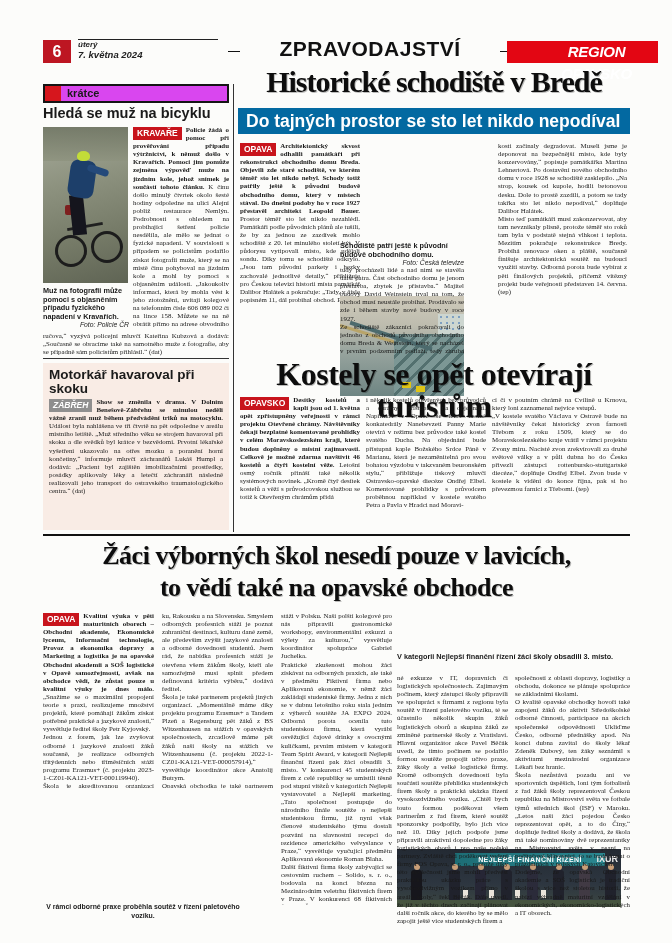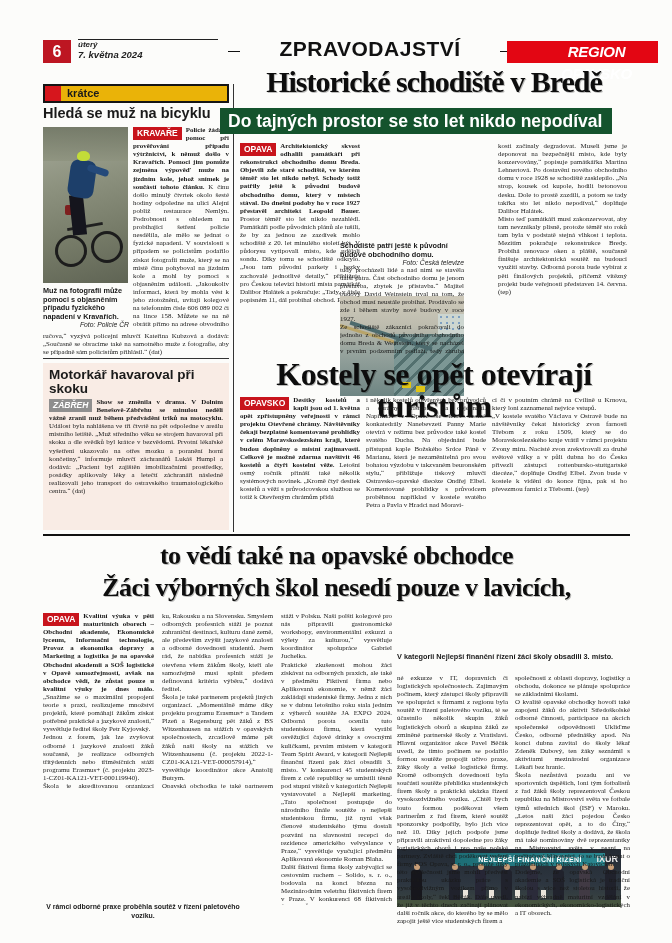--- a/index.html
+++ b/index.html
@@ -24,34 +24,34 @@
   .tag{display:inline-block;float:left;background:#c8141c;color:#fff;font-family:"Liberation Sans",sans-serif;
     font-weight:bold;font-size:8.5px;line-height:11px;padding:1px 4px;margin:1px 4px 1px 0;}
   .tag.gray{background:#8f8f8f;font-style:italic;}
   .body{font-size:6.9px;line-height:8.1px;text-align:justify;overflow:hidden;}
   .body .lead{font-weight:bold;white-space:pre-line;}
   .body .rest{white-space:pre-line;}
   .cap{font-family:"Liberation Sans",sans-serif;font-weight:bold;font-size:7.3px;line-height:8.6px;text-align:left;}
   .credit{font-family:"Liberation Sans",sans-serif;font-style:italic;font-weight:normal;font-size:6.8px;text-align:right;}
   .serifhead{font-weight:bold;color:#0d0d0d;text-shadow:1px 1px 0 rgba(0,0,0,.25);}
   
-  #kratcebox{left:43px;top:84px;width:182px;height:15px;border:2px solid #151515;background:#eab308;}
+  #kratcebox{left:43px;top:84px;width:182px;height:15px;border:2px solid #151515;background:#d946ef;}
   #kratcebox .sq{position:absolute;left:0;top:0;width:16px;height:15px;background:#d6161d;}
   #kratcebox .lbl{position:absolute;left:22px;top:0;font-family:"Liberation Sans",sans-serif;font-weight:bold;font-size:11px;line-height:15px;}
   #bikehead{left:43px;top:105px;width:186px;font-family:"Liberation Sans",sans-serif;font-weight:bold;font-size:14.5px;}
   #bikephoto{left:43px;top:127px;width:85px;height:156px;overflow:hidden;}
   #biketext{left:133px;top:126px;width:96px;height:204px;}
   #bikecap{left:43px;top:287px;width:86px;}
   #bikebelow{left:43px;top:332px;width:186px;height:24px;}
   #kratcediv{left:43px;top:358px;width:186px;}
   #motobox{left:43px;top:363px;width:186px;height:167px;background:#f9ece5;padding:5px 6px;box-sizing:border-box;}
   #motobox h3{margin:0 0 2px 0;font-family:"Liberation Sans",sans-serif;font-size:13.5px;line-height:14px;}
   
   #bredahead{left:238px;top:62px;width:392px;text-align:center;font-size:30px;letter-spacing:-1px;line-height:40px;}
-  #greenbar{left:220px;top:108px;width:392px;height:26px;background:#14532d;color:#fff;
+  #greenbar{left:238px;top:108px;width:392px;height:26px;background:#0369a1;color:#fff;
     font-family:"Liberation Sans",sans-serif;font-weight:bold;font-size:17.5px;line-height:26px;padding-left:8px;box-sizing:border-box;}
   #bredac1{left:240px;top:142px;width:120px;height:213px;}
   #bredaphoto{left:340px;top:140px;width:124px;height:100px;overflow:hidden;}
   #bredacap{left:340px;top:242px;width:124px;}
   #bredac2{left:340px;top:266px;width:124px;height:89px;}
   #bredac3{left:498px;top:142px;width:129px;height:213px;}
   
   #kosthead{left:238px;top:358px;width:392px;text-align:center;font-size:32px;letter-spacing:-.5px;line-height:32px;}
   #kostc1{left:240px;top:396px;width:120px;height:136px;}
   #kostc2{left:366px;top:396px;width:120px;height:136px;}
@@ -196,22 +196,22 @@
 <div class="abs body" id="kostc2">
   <span class="rest">i několik kostelů otevřených bez průvodců a chrámy přístupné na objednání. Například v Opavě se letos kromě konkatedrály Nanebevzetí Panny Marie otevírá v režimu bez průvodce také kostel svatého Ducha. Na objednání bude přístupná kaple Božského Srdce Páně v Marianu, která je nezaměnitelná pro svou bohatou výzdobu v takzvaném beuronském stylu,“ přibližuje tiskový mluvčí Ostravsko-opavské diecéze Ondřej Elbel. Komentované prohlídky s průvodcem proběhnou například v kostele svatého Petra a Pavla v Hradci nad Moravi-</span>
 </div>
 <div class="abs body" id="kostc3">
   <span class="rest">cí či v poutním chrámě na Cvilíně u Krnova, který loni zaznamenal nejvíce vstupů.
 „V kostele svatého Václava v Ostravě bude na návštěvníky čekat historický zvon farnosti Třebom z roku 1509, který se do Moravskoslezského kraje vrátil v rámci projektu Zvony míru. Nacisté zvon zrekvírovali za druhé světové války a v půli dubna ho do Česka přivezli zástupci rottenbursko-stuttgartské diecéze,“ doplňuje Ondřej Elbel. Zvon bude v kostele k vidění do konce října, pak si ho převezmou farníci z Třebomi. (tep)</span>
 </div>
 
 <div class="abs hline thick" id="midline"></div>
 <div class="abs serifhead" id="zacihead">
+  <div>Žáci výborných škol nesedí pouze v lavicích,</div>
   <div>to vědí také na opavské obchodce</div>
-  <div>Žáci výborných škol nesedí pouze v lavicích,</div>
 </div>
 
 <div class="abs body" id="zc1">
   <span class="tag">OPAVA</span><span class="lead">Kvalitní výuka v pěti maturitních oborech – Obchodní akademie, Ekonomické lyceum, Informační technologie, Provoz a ekonomika dopravy a Marketing a logistika je na opavské Obchodní akademii a SOŠ logistické v Opavě samozřejmostí, avšak na obchodce vědí, že zůstat pouze u kvalitní výuky je dnes málo.</span>
   <span class="rest">„Snažíme se o maximální propojení teorie s praxí, realizujeme množství projektů, které pomáhají žákům získat potřebné praktické a jazykové znalosti,“ vysvětluje ředitel školy Petr Kyjovský.
 Jednou z forem, jak lze zvyšovat odborné i jazykové znalosti žáků současně, je realizace odborných třítýdenních nebo tříměsíčních stáží programu Erasmus+ (č. projektu 2023-1-CZ01-KA121-VET-000119940). Škola je akreditovanou organizací Domu zahraniční spolupráce, což svědčí o kvalitě jejich mezinárodních projektů. „V tomto školním roce naši žáci poznali např. Španělsko, Irsko, Lucembursko nebo Polsko. Spolupracujeme i s partnery v Němec-</span>
 </div>
 <div class="abs body" id="zc2">
   <span class="rest">ku, Rakousku a na Slovensku. Smyslem odborných profesních stáží je poznat zahraniční destinaci, kulturu dané země, ale především zvýšit jazykové znalosti a odborné dovednosti studentů. Jsem rád, že nabídka profesních stáží je otevřena všem žákům školy, kteří ale samozřejmě musí splnit předem definovaná kritéria výběru,“ dodává ředitel.
 Škola je také partnerem projektů jiných organizací. „Momentálně máme díky projektu programu Erasmus+ a Tandem Plzeň a Regensburg pět žáků z BS Witzenhausen na stážích v opavských společnostech, zrcadlově máme pět žáků naší školy na stážích ve Witzenhausenu (č. projektu 2022-1-CZ01-KA121-VET-000057914),“ vysvětluje koordinátor akce Anatolij Butrym.

